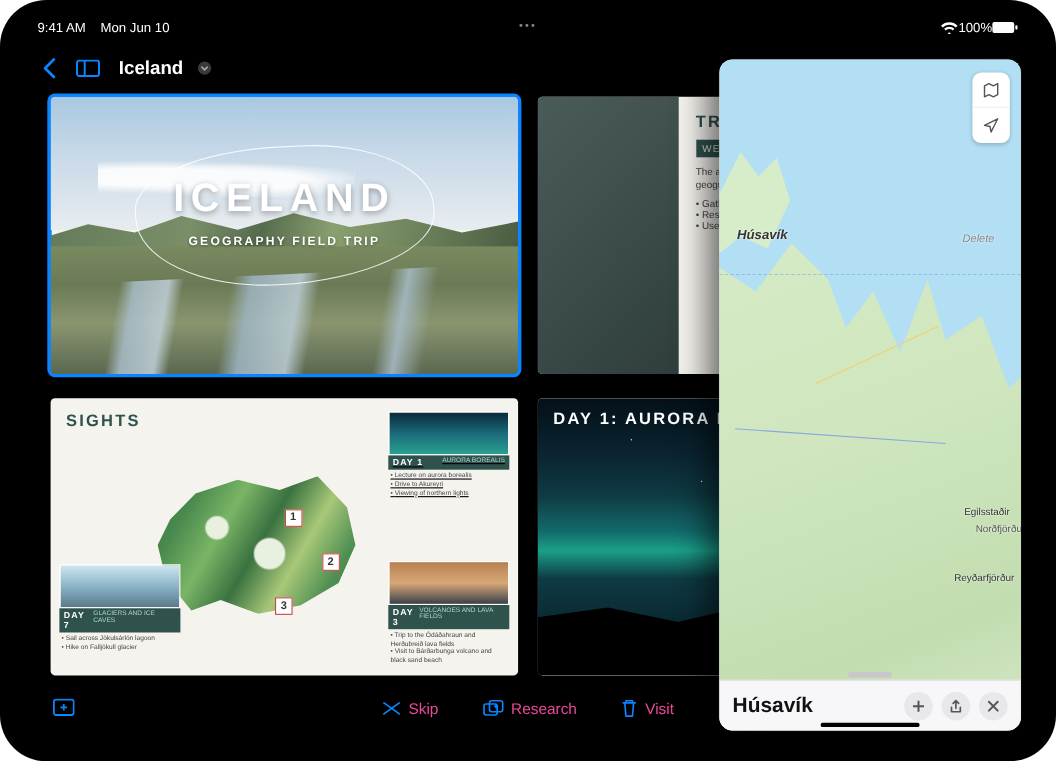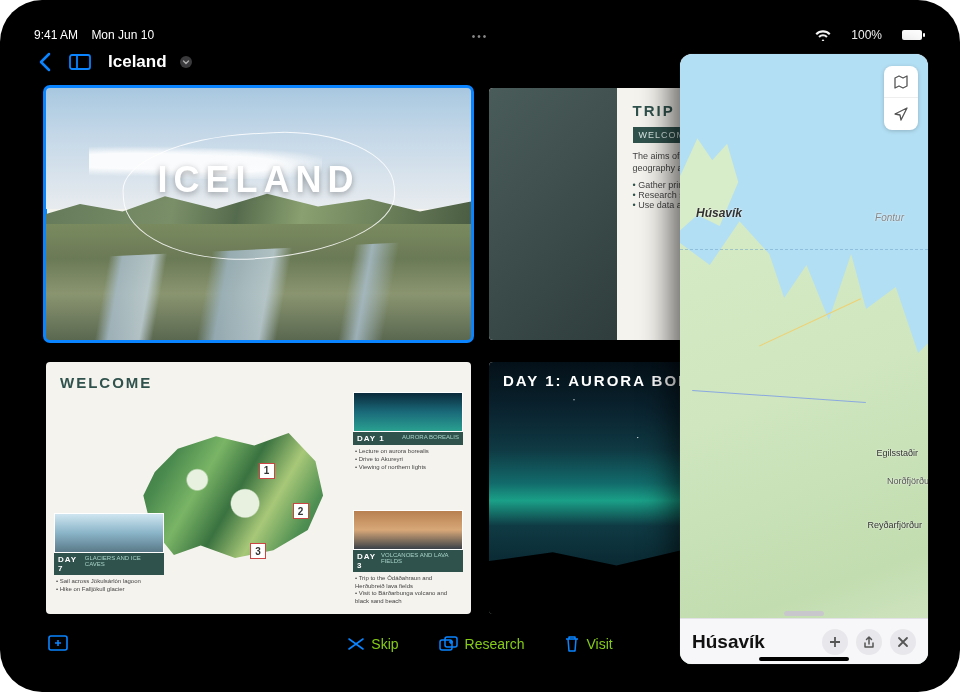--- a/index.html
+++ b/index.html
@@ -17,26 +17,26 @@
     width: 100%; height: 100%;
     background: #000;
     border-radius: 26px;
     overflow: hidden;
   }
 
   
   .statusbar {
     position: absolute; top: 0; left: 0; right: 0;
     height: 24px;
-    display: flex; align-items: flex-end; justify-content: space-between;
+    display: flex; align-items: flex-start; justify-content: space-between;
     padding: 0 16px;
     color: #fff; font-size: 12px; font-weight: 500;
   }
   .statusbar .dots { position:absolute; left:50%; transform:translateX(-50%); color:#888; letter-spacing:2px; font-size:10px; }
-  .statusbar .right { display:flex; align-items:center; gap:20px; }
+  .statusbar .right { display:flex; align-items:center; gap:0; }
   .wifi, .battery { display:inline-block; }
   .wifi svg, .battery svg { display:block; }
 
   
   .navbar {
     position: absolute; top: 24px; left: 0; right: 0;
     height: 40px; display:flex; align-items:center;
     padding: 0 14px; gap:12px;
     color: #0a84ff;
   }
@@ -105,21 +105,21 @@
       radial-gradient(circle at 30% 40%, #e8f0e0 0 6%, transparent 7%),
       radial-gradient(circle at 55% 55%, #e8f0e0 0 10%, transparent 11%),
       linear-gradient(120deg,#2f6b3a 0%, #4a8a4e 20%, #7ab566 35%, #3a7240 50%, #a8c878 65%, #4f8f52 80%, #2f6b3a 100%);
     clip-path: polygon(8% 35%, 20% 20%, 40% 12%, 60% 18%, 78% 10%, 92% 28%, 96% 50%, 88% 72%, 70% 85%, 50% 90%, 32% 82%, 18% 88%, 6% 70%, 2% 50%);
   }
   .slide3 .marker { position:absolute; width:16px; height:16px; background:#fff; border:1px solid #c44;
     display:flex; align-items:center; justify-content:center; font-size:10px; font-weight:700; color:#333; }
   .slide3 .m1{ left:50%; top:40%; } .slide3 .m2{ left:58%; top:56%; } .slide3 .m3{ left:48%; top:72%; }
   .slide3 .daycard { position:absolute; width:110px; }
   .slide3 .daycard .ph { width:100%; height:40px; border:1px solid #fff; }
-  .slide3 .daycard.d1 { right:8px; top:30px; }
+  .slide3 .daycard.d1 { right:8px; top:12px;text-decoration:underline; }
   .slide3 .daycard.d1 .ph { background:linear-gradient(#0a2a3a,#1a6a7a,#2aa090); }
   .slide3 .daycard.d2 { right:8px; bottom:8px; }
   .slide3 .daycard.d2 .ph { background:linear-gradient(#b88050,#d8a878,#3a4048); }
   .slide3 .daycard.d3 { left:8px; bottom:20px; }
   .slide3 .daycard.d3 .ph { background:linear-gradient(#cfe6f0,#8ab4c8,#5a7a88); }
   .slide3 .dhead { background:#30524d; color:#fff; font-size:8px; padding:2px 4px; font-weight:700; letter-spacing:1px; display:flex; justify-content:space-between; }
   .slide3 .dsub { color:#a8d4c8; font-size:6px; font-weight:400; letter-spacing:0; }
   .slide3 .dbody { font-size:6px; color:#444; padding:3px 2px 0; line-height:1.3; }
   .slide3 .dbody div::before { content:'• '; }
 
@@ -133,29 +133,29 @@
                       radial-gradient(1px 1px at 35% 30%, #fff, transparent); }
   .slide4 .ground { position:absolute; left:0; right:0; bottom:0; height:35%;
     background:#000; clip-path: polygon(0 40%, 15% 30%, 30% 45%, 45% 28%, 60% 50%, 75% 35%, 90% 48%, 100% 40%, 100% 100%, 0 100%); }
   .slide4 h3 { position:absolute; top:10px; left:14px; color:#fff; font-size:15px; letter-spacing:2px; font-weight:800; }
 
   
   .actionbar {
     position:absolute; left:0; right:0; bottom:8px; height:44px;
     display:flex; align-items:center; gap:40px;
     padding: 0 28px;
-    color:#84cc16; font-size:14px;
+    color:#ec4899; font-size:14px;
   }
   .actionbar .spacer { flex:1; }
   .action { display:flex; align-items:center; gap:6px; }
   .action svg { display:block; }
 
   
   .maps-overlay {
-    position:absolute; top:36px; right:14px; bottom:10px; width:248px;
+    position:absolute; top:36px; right:14px; bottom:10px; width:274px;
     border-radius:12px; overflow:hidden;
     box-shadow: -10px 0 30px rgba(0,0,0,.6), 0 0 0 1px rgba(255,255,255,.06);
     background:#ffffff;
   }
   .maps-overlay .mdots { position:absolute; top:4px; left:50%; transform:translateX(-50%);
     color:#666; font-size:10px; letter-spacing:2px; }
   .sea { position:absolute; inset:0; background:#b3dff4; }
   .land { position:absolute; background:#d7ecc8; }
   .land.main { left:-30%; top:22%; width:150%; height:90%;
     clip-path: polygon(12% 18%, 20% 10%, 28% 14%, 36% 6%, 44% 12%, 48% 20%, 54% 14%, 60% 24%, 66% 12%, 70% 22%, 78% 18%, 84% 30%, 90% 26%, 96% 38%, 100% 48%, 100% 100%, 0 100%, 0 60%, 4% 50%, 2% 42%, 8% 34%, 6% 26%);
@@ -163,21 +163,21 @@
   }
   .land.n1 { left:-5%; top:12%; width:30%; height:18%;
     clip-path: polygon(20% 40%, 40% 10%, 60% 30%, 80% 15%, 95% 50%, 70% 90%, 40% 80%, 15% 95%, 5% 60%); }
   .road { position:absolute; border-top:1px solid #8aa8e0; }
   .road.r1 { left:5%; top:56%; width:70%; transform:rotate(4deg); }
   .road.r2 { left:30%; top:44%; width:45%; transform:rotate(-25deg); border-top-color:#f0d070; }
   .coast { position:absolute; left:0; right:0; top:32%; border-top:1px dashed #6aa0c8; opacity:.5; }
   .maplabel { position:absolute; font-size:10px; color:#333; text-shadow:0 0 2px #fff; }
   .ml-husavik { left:16px; top:152px; font-style:italic; font-weight:600; font-size:12px; }
   .ml-fontur  { right:24px; top:158px; font-style:italic; color:#888; }
-  .ml-egils   { right:10px; top:394px; font-size:9px; }
+  .ml-egils   { right:10px; top:406px; font-size:9px; }
   .ml-nord    { right:-4px; top:422px; font-size:9px; color:#555; }
   .ml-reydar  { right:6px; top:466px; font-size:9px; }
 
   .map-controls { position:absolute; top:12px; right:10px; width:34px;
     background:#fff; border-radius:8px; box-shadow:0 1px 4px rgba(0,0,0,.2);
     display:flex; flex-direction:column; }
   .map-controls .ctrl { height:32px; display:flex; align-items:center; justify-content:center;
     border-bottom:1px solid #eee; color:#444; }
   .map-controls .ctrl:last-child { border-bottom:none; }
 
@@ -246,20 +246,21 @@
     <div class="grid">
 
       <div class="slide slide1 selected">
         <div class="sky"></div>
           <div class="clouds"></div>
         <div class="mountains"></div>
           <div class="plain"></div>
           <div class="river"></div>
         <div class="outline"></div>
         <div class="title">ICELAND</div>
+        <div class="subtitle">GEOGRAPHY FIELD TRIP</div>
 
       </div>
 
       <div class="slide slide2">
         <div class="left"></div>
         <div class="right">
           <h3>TRIP OBJECTIVES</h3>
           <div class="band">WELCOME TO THE LAND OF FIRE AND ICE</div>
           <p>The aims of this field trip explore Iceland's unique geology and geography and are:</p>
           <ul>
@@ -267,21 +268,21 @@
             <li>Research specialist subject for coursework</li>
             <li>Use data as basis for coursework</li>
           </ul>
           <div class="photo">
             <div class="photo-cap">THE SIGHTS (AND SMELLS) OF GEOTHERMAL ACTIVITY</div>
           </div>
         </div>
       </div>
 
       <div class="slide slide3">
-        <h3>WELCOME</h3>
+        <h3>SIGHTS</h3>
         <div class="map"></div>
         <div class="marker m1">1</div>
         <div class="marker m2">2</div>
         <div class="marker m3">3</div>
 
         <div class="daycard d1">
           <div class="ph"></div>
           <div class="dhead">
               <span>DAY 1</span>
               <span class="dsub">AURORA BOREALIS</span>
@@ -362,21 +363,21 @@
     <div class="maps-overlay">
       <div class="mdots">•••</div>
       <div class="sea"></div>
       <div class="land n1"></div>
       <div class="land main"></div>
       <div class="coast"></div>
       <div class="road r1"></div>
         <div class="road r2"></div>
 
       <div class="maplabel ml-husavik">Húsavík</div>
-      <div class="maplabel ml-fontur">Fontur</div>
+      <div class="maplabel ml-fontur">Delete</div>
       <div class="maplabel ml-egils">Egilsstaðir</div>
       <div class="maplabel ml-nord">Norðfjörður</div>
       <div class="maplabel ml-reydar">Reyðarfjörður</div>
 
       <div class="map-controls">
         <div class="ctrl">
           <svg width="16" height="16" viewBox="0 0 16 16">
               <path d="M2 4l4-2 4 2 4-2v10l-4 2-4-2-4 2z" stroke="#555" stroke-width="1.3" fill="none" stroke-linejoin="round"></path>
             </svg>
         </div>

